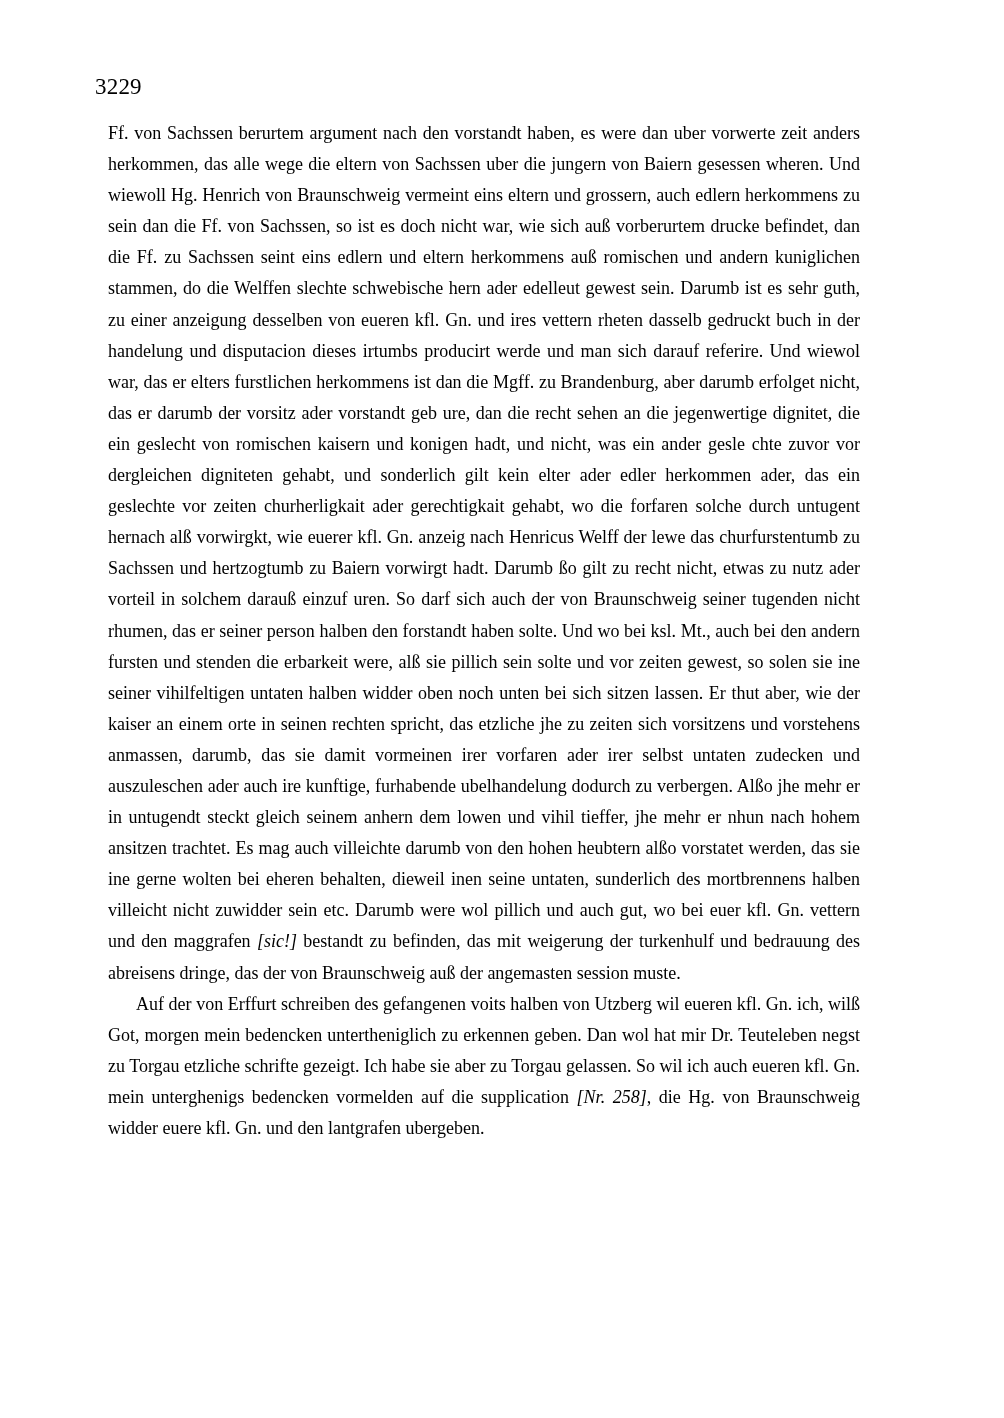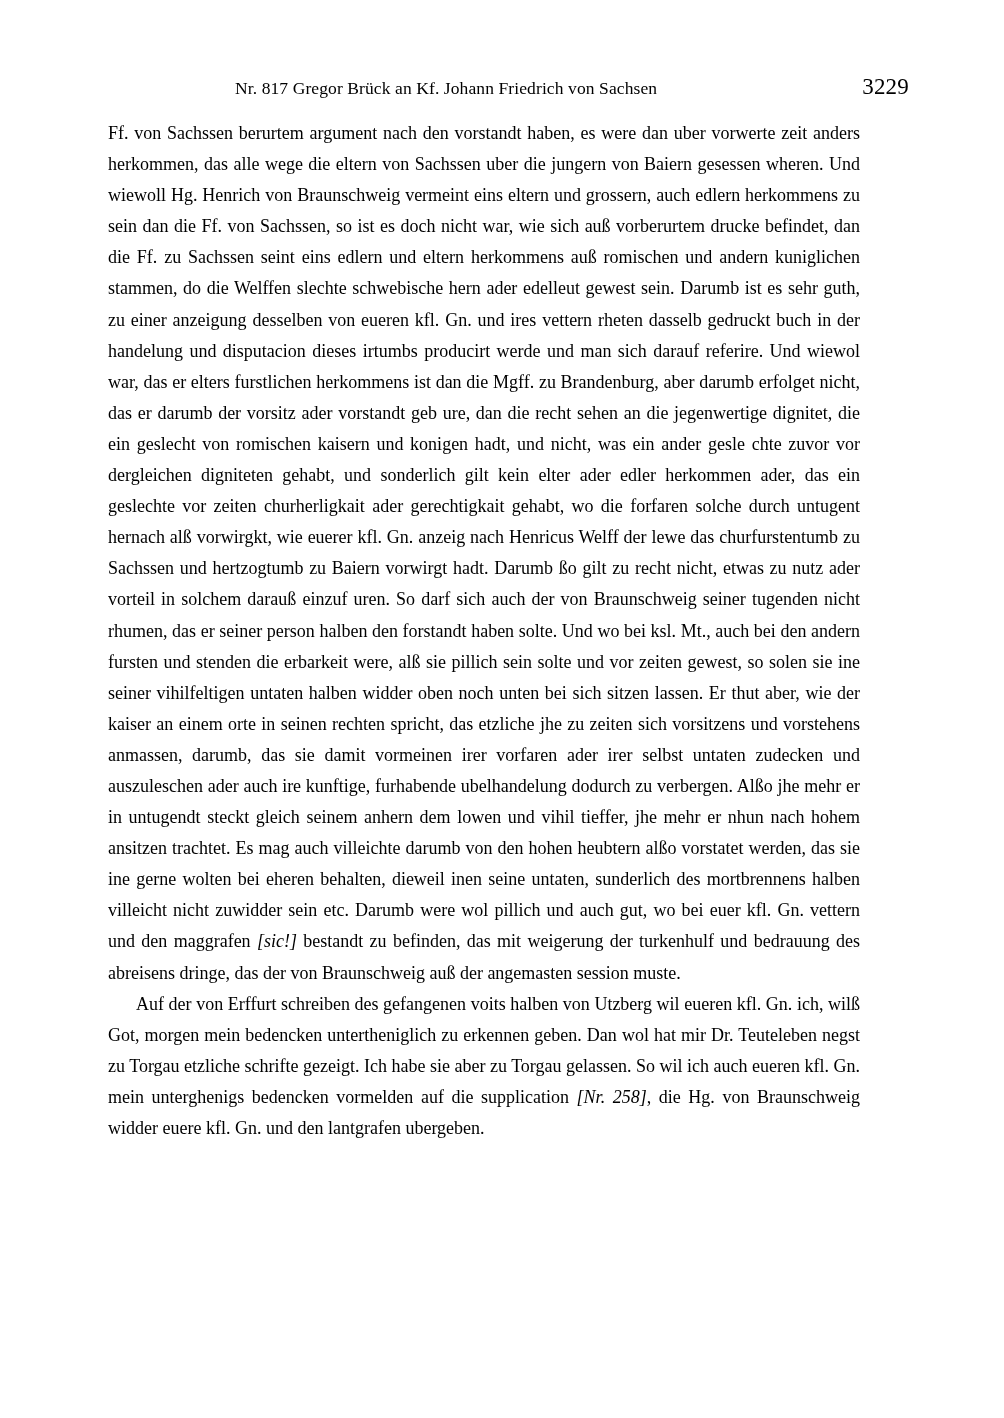--- a/index.html
+++ b/index.html
@@ -63,21 +63,20 @@
   .it {
     font-style: italic;
   }
 </style>
 </head>
 <body>
 
 <div class="page">
 
   <div class="header">
-    <div class="running-title">Nr. 817 Gregor Brück an Kf. Johann Friedrich von Sachsen</div>
     <div class="page-number">3229</div>
   </div>
 
   <div class="body-text">
     <p><span>Ff. von Sachssen berurtem argument nach den vorstandt haben, es were dan uber vorwerte zeit anders herkommen, das alle wege die eltern von Sachssen uber die jungern von Baiern gesessen wheren. Und wiewoll Hg. Henrich von Braunschweig vermeint eins eltern und grossern, auch edlern herkommens zu sein dan die Ff. von Sachssen, so ist es doch nicht war, wie sich auß vorberurtem drucke befindet, dan die Ff. zu Sachssen seint eins edlern und eltern herkommens auß romischen und andern kuniglichen stammen, do die Welffen slechte schwebische hern ader edelleut gewest sein. Darumb ist es sehr guth, zu einer anzeigung desselben von eueren kfl. Gn. und ires vettern rheten dasselb gedruckt buch in der handelung und disputacion dieses irtumbs producirt werde und man sich darauf referire. Und wiewol war, das er elters furstlichen herkommens ist dan die Mgff. zu Brandenburg, aber darumb erfolget nicht, das er darumb der vorsitz ader vorstandt geb ure, dan die recht sehen an die jegenwertige dignitet, die ein geslecht von romischen kaisern und konigen hadt, und nicht, was ein ander gesle chte zuvor vor dergleichen digniteten gehabt, und sonderlich gilt kein elter ader edler herkommen ader, das ein geslechte vor zeiten churherligkait ader gerechtigkait gehabt, wo die forfaren solche durch untugent hernach alß vorwirgkt, wie euerer kfl. Gn. anzeig nach Henricus Welff der lewe das churfurstentumb zu Sachssen und hertzogtumb zu Baiern vorwirgt hadt. Darumb ßo gilt zu recht nicht, etwas zu nutz ader vorteil in solchem darauß einzuf uren. So darf sich auch der von Braunschweig seiner tugenden nicht rhumen, das er seiner person halben den forstandt haben solte. Und wo bei ksl. Mt., auch bei den andern fursten und stenden die erbarkeit were, alß sie pillich sein solte und vor zeiten gewest, so solen sie ine seiner vihilfeltigen untaten halben widder oben noch unten bei sich sitzen lassen. Er thut aber, wie der kaiser an einem orte in seinen rechten spricht, das etzliche jhe zu zeiten sich vorsitzens und vorstehens anmassen, darumb, das sie damit vormeinen irer vorfaren ader irer selbst untaten zudecken und auszuleschen ader auch ire kunftige, furhabende ubelhandelung dodurch zu verbergen. Alßo jhe mehr er in untugendt steckt gleich seinem anhern dem lowen und vihil tieffer, jhe mehr er nhun nach hohem ansitzen trachtet. Es mag auch villeichte darumb von den hohen heubtern alßo vorstatet werden, das sie ine gerne wolten bei eheren behalten, dieweil inen seine untaten, sunderlich des mortbrennens halben villeicht nicht zuwidder sein etc. Darumb were wol pillich und auch gut, wo bei euer kfl. Gn. vettern und den maggrafen </span><span class="it">[sic!]</span><span> bestandt zu befinden, das mit weigerung der turkenhulf und bedrauung des abreisens dringe, das der von Braunschweig auß der angemasten session muste.</span></p>
     <p class="indent"><span>Auf der von Erffurt schreiben des gefangenen voits halben von Utzberg wil eueren kfl. Gn. ich, wilß Got, morgen mein bedencken untertheniglich zu erkennen geben. Dan wol hat mir Dr. Teuteleben negst zu Torgau etzliche schrifte gezeigt. Ich habe sie aber zu Torgau gelassen. So wil ich auch eueren kfl. Gn. mein unterghenigs bedencken vormelden auf die supplication </span><span class="it">[Nr. 258]</span><span>, die Hg. von Braunschweig widder euere kfl. Gn. und den lantgrafen ubergeben.</span></p>
   </div>
 
 </div>
 

